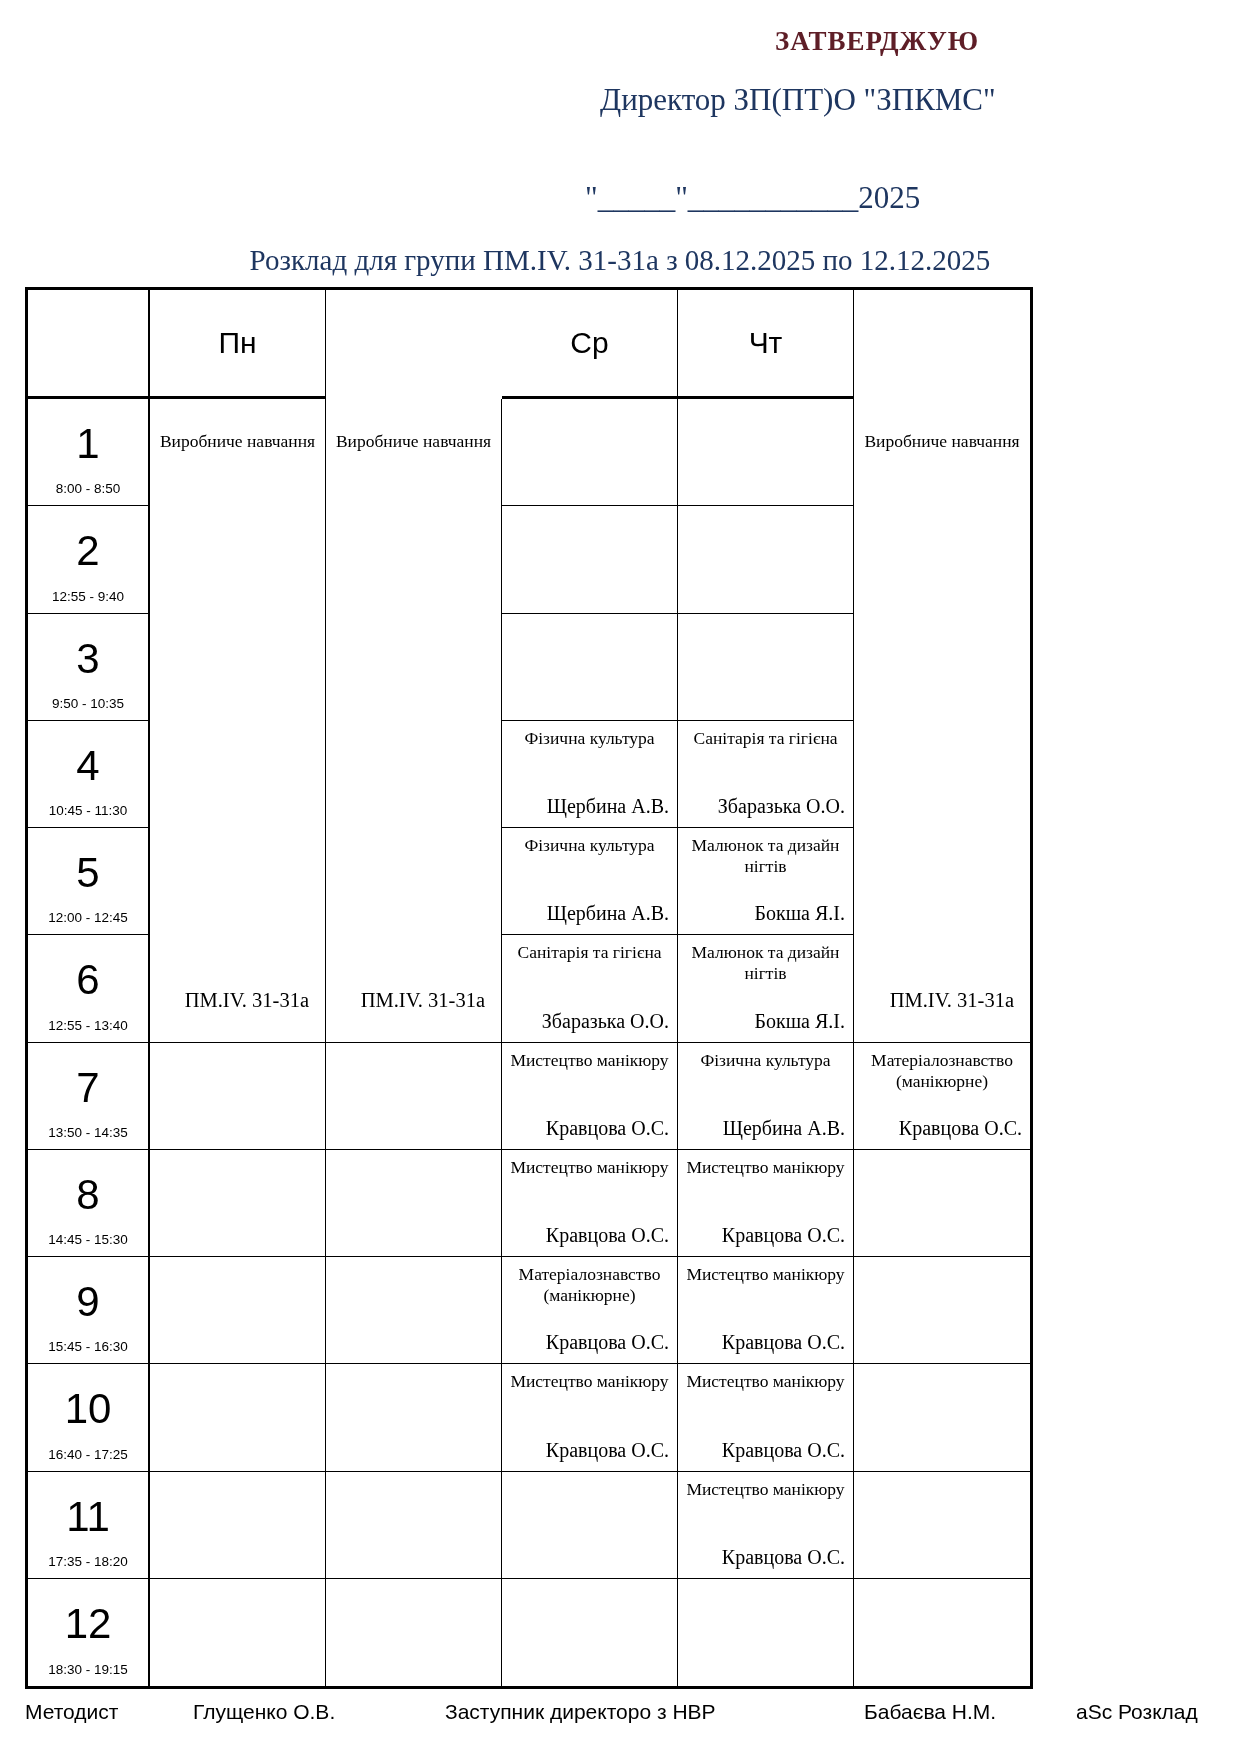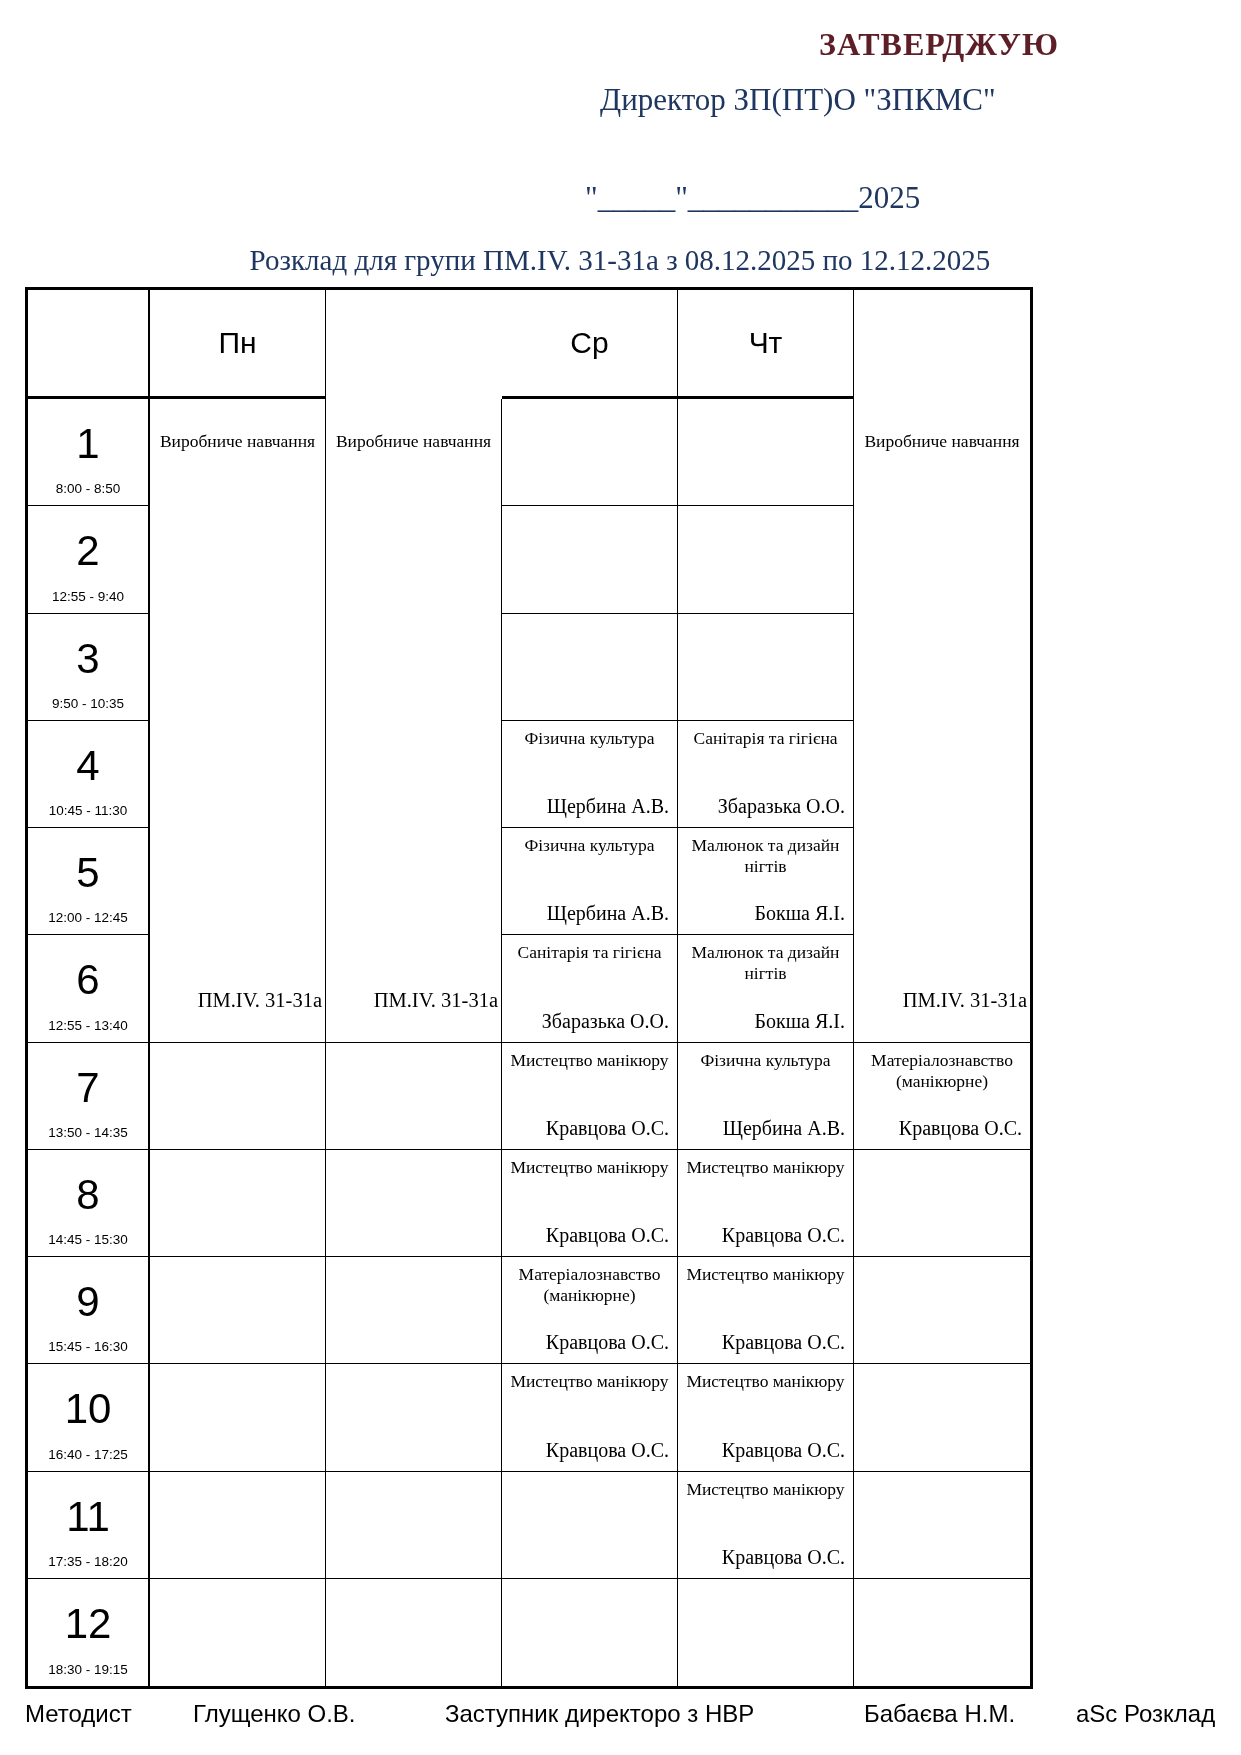--- a/index.html
+++ b/index.html
@@ -5,21 +5,21 @@
   :root{
     --stamp:#5e1e27;
     --heading:#1e3660;
   }
   html,body{margin:0;padding:0;background:#fff;}
   .page{
     position:relative;width:1241px;height:1755px;background:#fff;
     font-family:"Liberation Serif","DejaVu Serif",serif;color:#000;overflow:hidden;
   }
   
-  .stamp{position:absolute;left:775px;top:26px;font-size:32px;font-weight:bold;color:var(--stamp);letter-spacing:1px;margin-left:44px;}
+  .stamp{position:absolute;left:775px;top:26px;font-size:27px;font-weight:bold;color:var(--stamp);letter-spacing:1px;}
   .h-line{position:absolute;color:var(--heading);font-size:31px;white-space:nowrap;}
   .l-director{left:600px;top:82px;}
   .l-name{left:595px;top:136px;}
   .l-date{left:585px;top:180px;}
   
   .title{position:absolute;left:25px;top:244px;width:1190px;text-align:center;
          color:var(--heading);font-size:29px;white-space:nowrap;}
   
   .grid{
     position:absolute;left:25px;top:287px;width:1008px;height:1402px;
@@ -34,24 +34,24 @@
   .lastrow{border-bottom:none;}
   .dayname{font-family:"Liberation Sans","DejaVu Sans",sans-serif;font-size:30px;color:#000;}
   .pnum{position:absolute;left:0;right:0;top:24px;text-align:center;
         font-family:"Liberation Sans","DejaVu Sans",sans-serif;font-size:42px;line-height:1;}
   .ptime{position:absolute;left:0;right:0;bottom:9px;text-align:center;
          font-family:"Liberation Sans","DejaVu Sans",sans-serif;font-size:13.5px;}
   .subj{position:absolute;left:2px;right:2px;top:7px;text-align:center;
         font-size:17.5px;line-height:1.2;}
   .tch{position:absolute;right:8px;bottom:9px;font-size:20px;white-space:nowrap;}
   .blk .subj{top:32px;}
-  .grp{position:absolute;right:3px;bottom:30px;font-size:20.5px;white-space:nowrap;}
+  .grp{position:absolute;right:16px;bottom:30px;font-size:20.5px;white-space:nowrap;}
   
   .foot{position:absolute;top:1700px;font-family:"Liberation Sans","DejaVu Sans",sans-serif;
-        font-size:24px;white-space:nowrap;}
+        font-size:21px;white-space:nowrap;}
   .f1{left:25px;} .f2{left:193px;} .f3{left:445px;} .f4{left:864px;} .f5{left:1076px;}
 </style>
 </head>
 <body>
 
 <div class="page">
 
   <div class="stamp">ЗАТВЕРДЖУЮ</div>
   <div class="h-line l-director">Директор ЗП(ПТ)О "ЗПКМС"</div>
   <div class="h-line l-date">"_____"___________2025</div>

